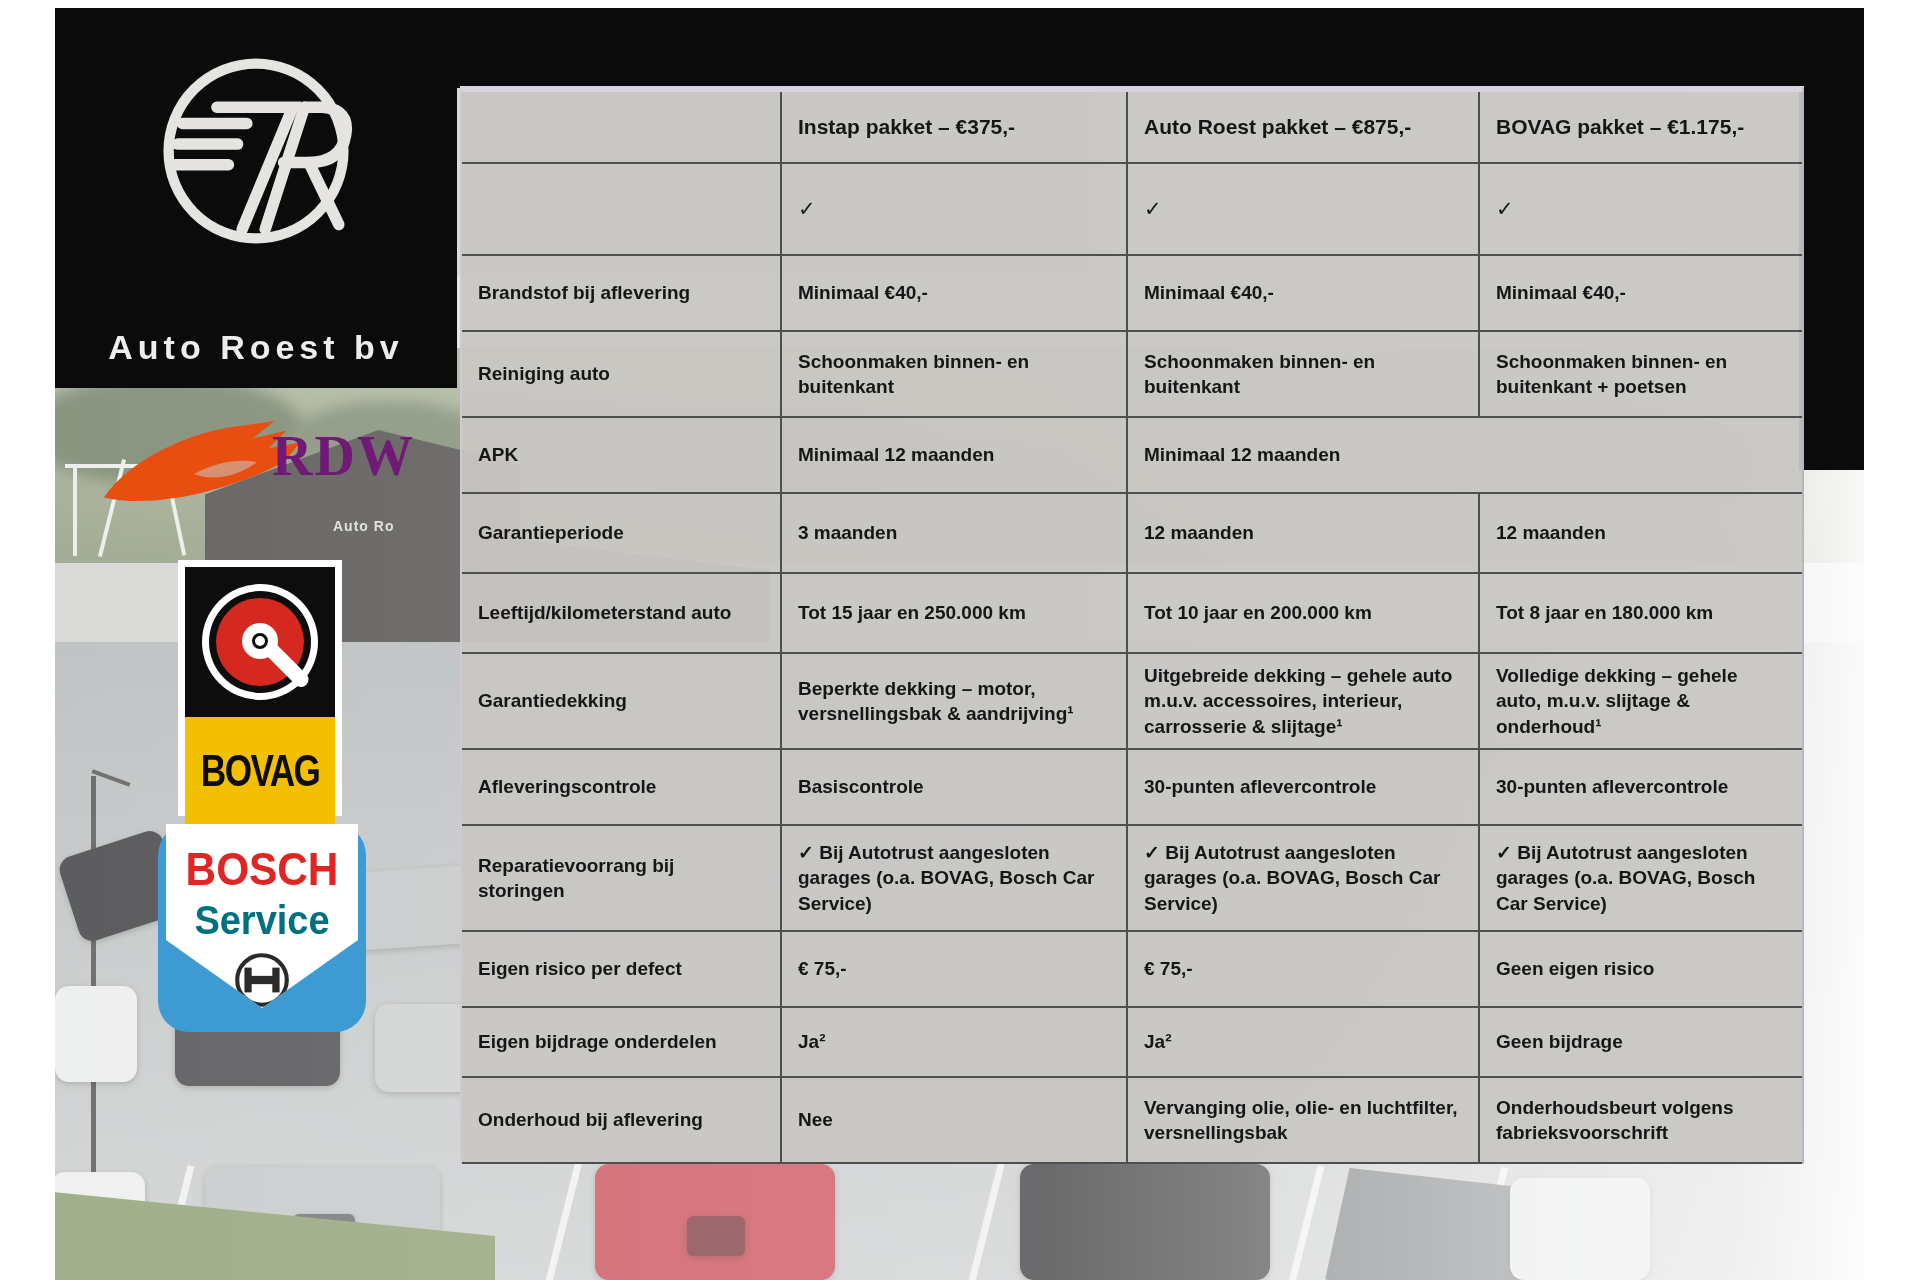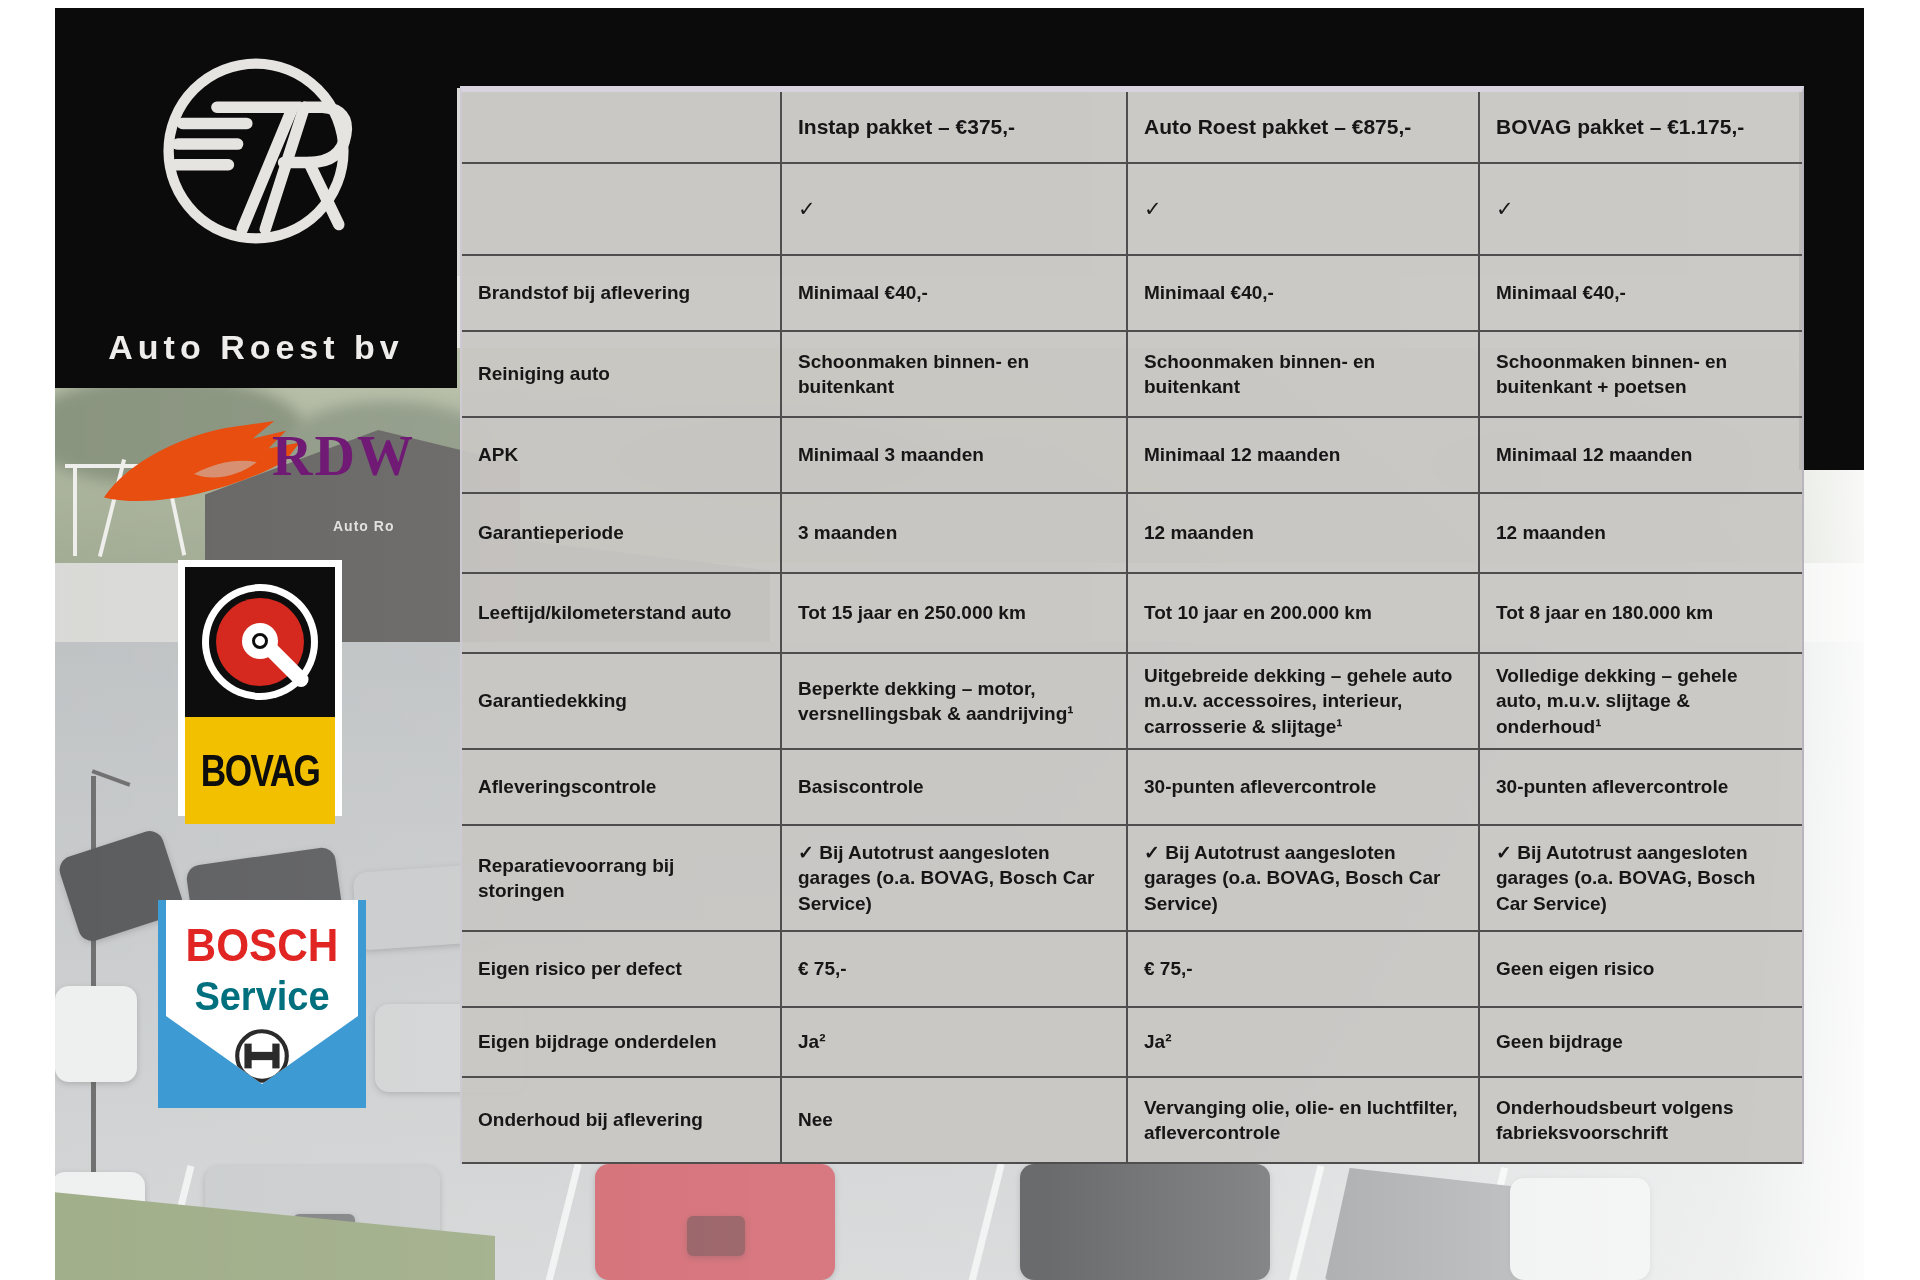--- a/index.html
+++ b/index.html
@@ -36,21 +36,21 @@
   .bovag-em{position:absolute;left:7px;top:7px;width:150px;height:150px;background:#0d0d0d;}
   .b-white{position:absolute;left:17px;top:17px;width:116px;height:116px;border-radius:50%;background:#ffffff;}
   .b-black{position:absolute;left:24px;top:24px;width:102px;height:102px;border-radius:50%;background:#0d0d0d;}
   .b-red{position:absolute;left:31px;top:31px;width:88px;height:88px;border-radius:50%;background:#d5281f;}
   .b-wr{position:absolute;left:70px;top:74px;width:15px;height:62px;background:#ffffff;border-radius:8px;transform:rotate(-45deg);transform-origin:50% 0%;}
   .b-hd{position:absolute;left:57px;top:56px;width:36px;height:36px;border-radius:50%;background:#ffffff;}
   .b-hd::after{content:"";position:absolute;left:10px;top:10px;width:10px;height:10px;border-radius:50%;background:#ffffff;border:3px solid #0d0d0d;}
   .bovag-txt{position:absolute;left:7px;top:157px;width:150px;height:107px;background:#f3c000;display:flex;align-items:center;justify-content:center;}
   .bovag-txt span{font-size:44px;font-weight:800;color:#0d0d0d;transform:scaleX(.8);letter-spacing:-2px;}
 
-  .bosch{position:absolute;left:158px;top:900px;width:208px;height:208px;background:#3d9ad2;}
+  .bosch{position:absolute;left:158px;top:824px;width:208px;height:208px;background:#3d9ad2;border-radius:31px;}
   .bosch-shield{position:absolute;left:8px;top:0;width:192px;height:200px;background:#ffffff;clip-path:polygon(0 0,100% 0,100% 58%,50% 92%,0 58%);}
   .bosch-name{margin-top:18px;text-align:center;color:#e02523;font-size:46px;font-weight:800;transform:scaleX(.92);}
   .bosch-svc{text-align:center;color:#00707f;font-size:40px;font-weight:700;margin-top:2px;transform:scaleX(.95);}
   .bosch-arm{display:block;margin:6px auto 0;}
 
   
   .pkgtable{position:absolute;left:460px;top:86px;width:1340px;border-top:6px solid #d9d3df;border-left:2px solid #cfc9d4;border-right:2px solid #b9b4be;}
   .row{display:grid;grid-template-columns:318px 346px 352px 324px;background:rgba(201,199,196,.94);border-bottom:2px solid #4e4e4e;}
   .cell{display:flex;align-items:center;padding:6px 16px;font-weight:700;font-size:19px;line-height:1.32;color:#161616;}
   .cell + .cell{border-left:2px solid #4e4e4e;}
@@ -180,21 +180,20 @@
 
   <div class="row h84">
     <div class="cell">Reiniging auto</div>
     <div class="cell">Schoonmaken binnen- en buitenkant</div>
     <div class="cell">Schoonmaken binnen- en buitenkant</div>
     <div class="cell">Schoonmaken binnen- en buitenkant + poetsen</div>
   </div>
 
   <div class="row h76">
     <div class="cell">APK</div>
-    <div class="cell">Minimaal 3 maanden</div>
     <div class="cell">Minimaal 12 maanden</div>
     <div class="cell">Minimaal 12 maanden</div>
   </div>
 
   <div class="row h78">
     <div class="cell">Garantieperiode</div>
     <div class="cell">3 maanden</div>
     <div class="cell">12 maanden</div>
     <div class="cell">12 maanden</div>
   </div>
@@ -238,16 +237,16 @@
   <div class="row h70">
     <div class="cell">Eigen bijdrage onderdelen</div>
     <div class="cell">Ja²</div>
     <div class="cell">Ja²</div>
     <div class="cell">Geen bijdrage</div>
   </div>
 
   <div class="row h84">
     <div class="cell">Onderhoud bij aflevering</div>
     <div class="cell">Nee</div>
-    <div class="cell">Vervanging olie, olie- en luchtfilter, aflevercontrole</div>
+    <div class="cell">Vervanging olie, olie- en luchtfilter, versnellingsbak</div>
     <div class="cell">Onderhoudsbeurt volgens fabrieksvoorschrift</div>
   </div>
 </div>
 
 </body></html>

